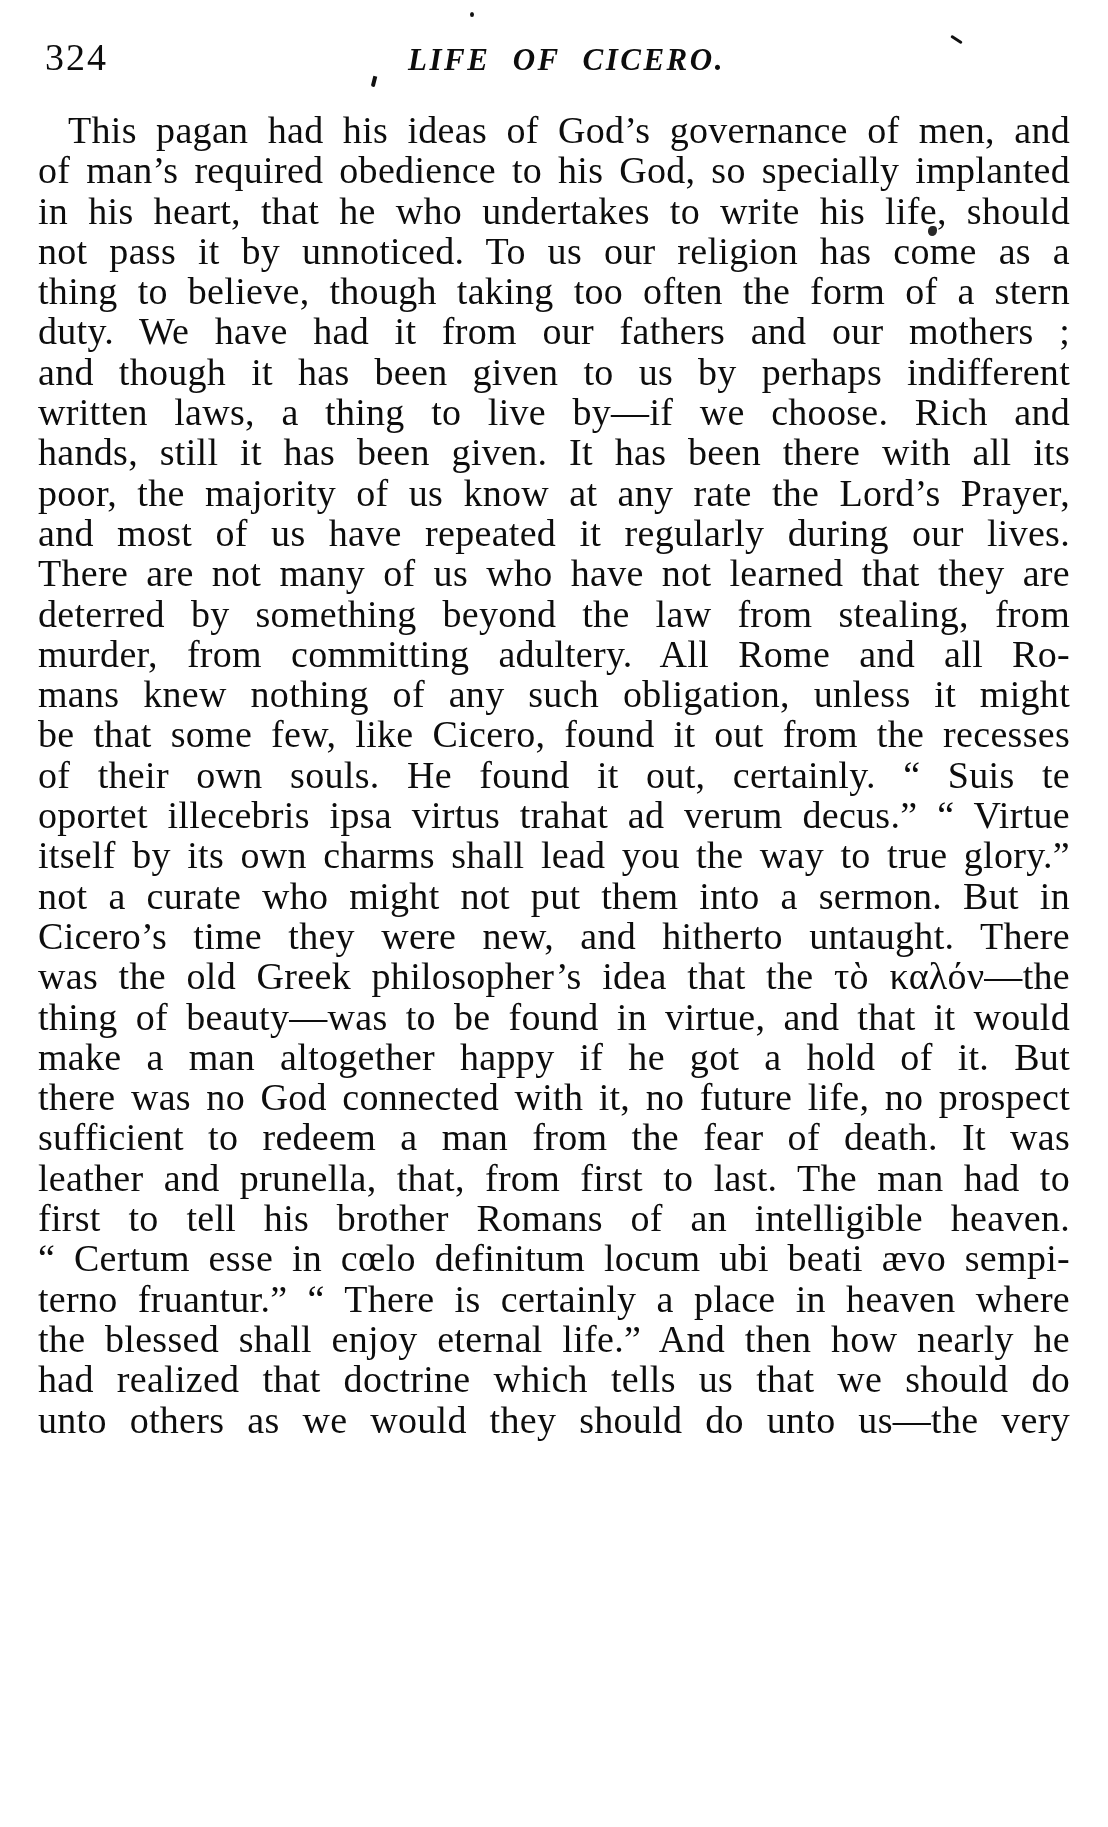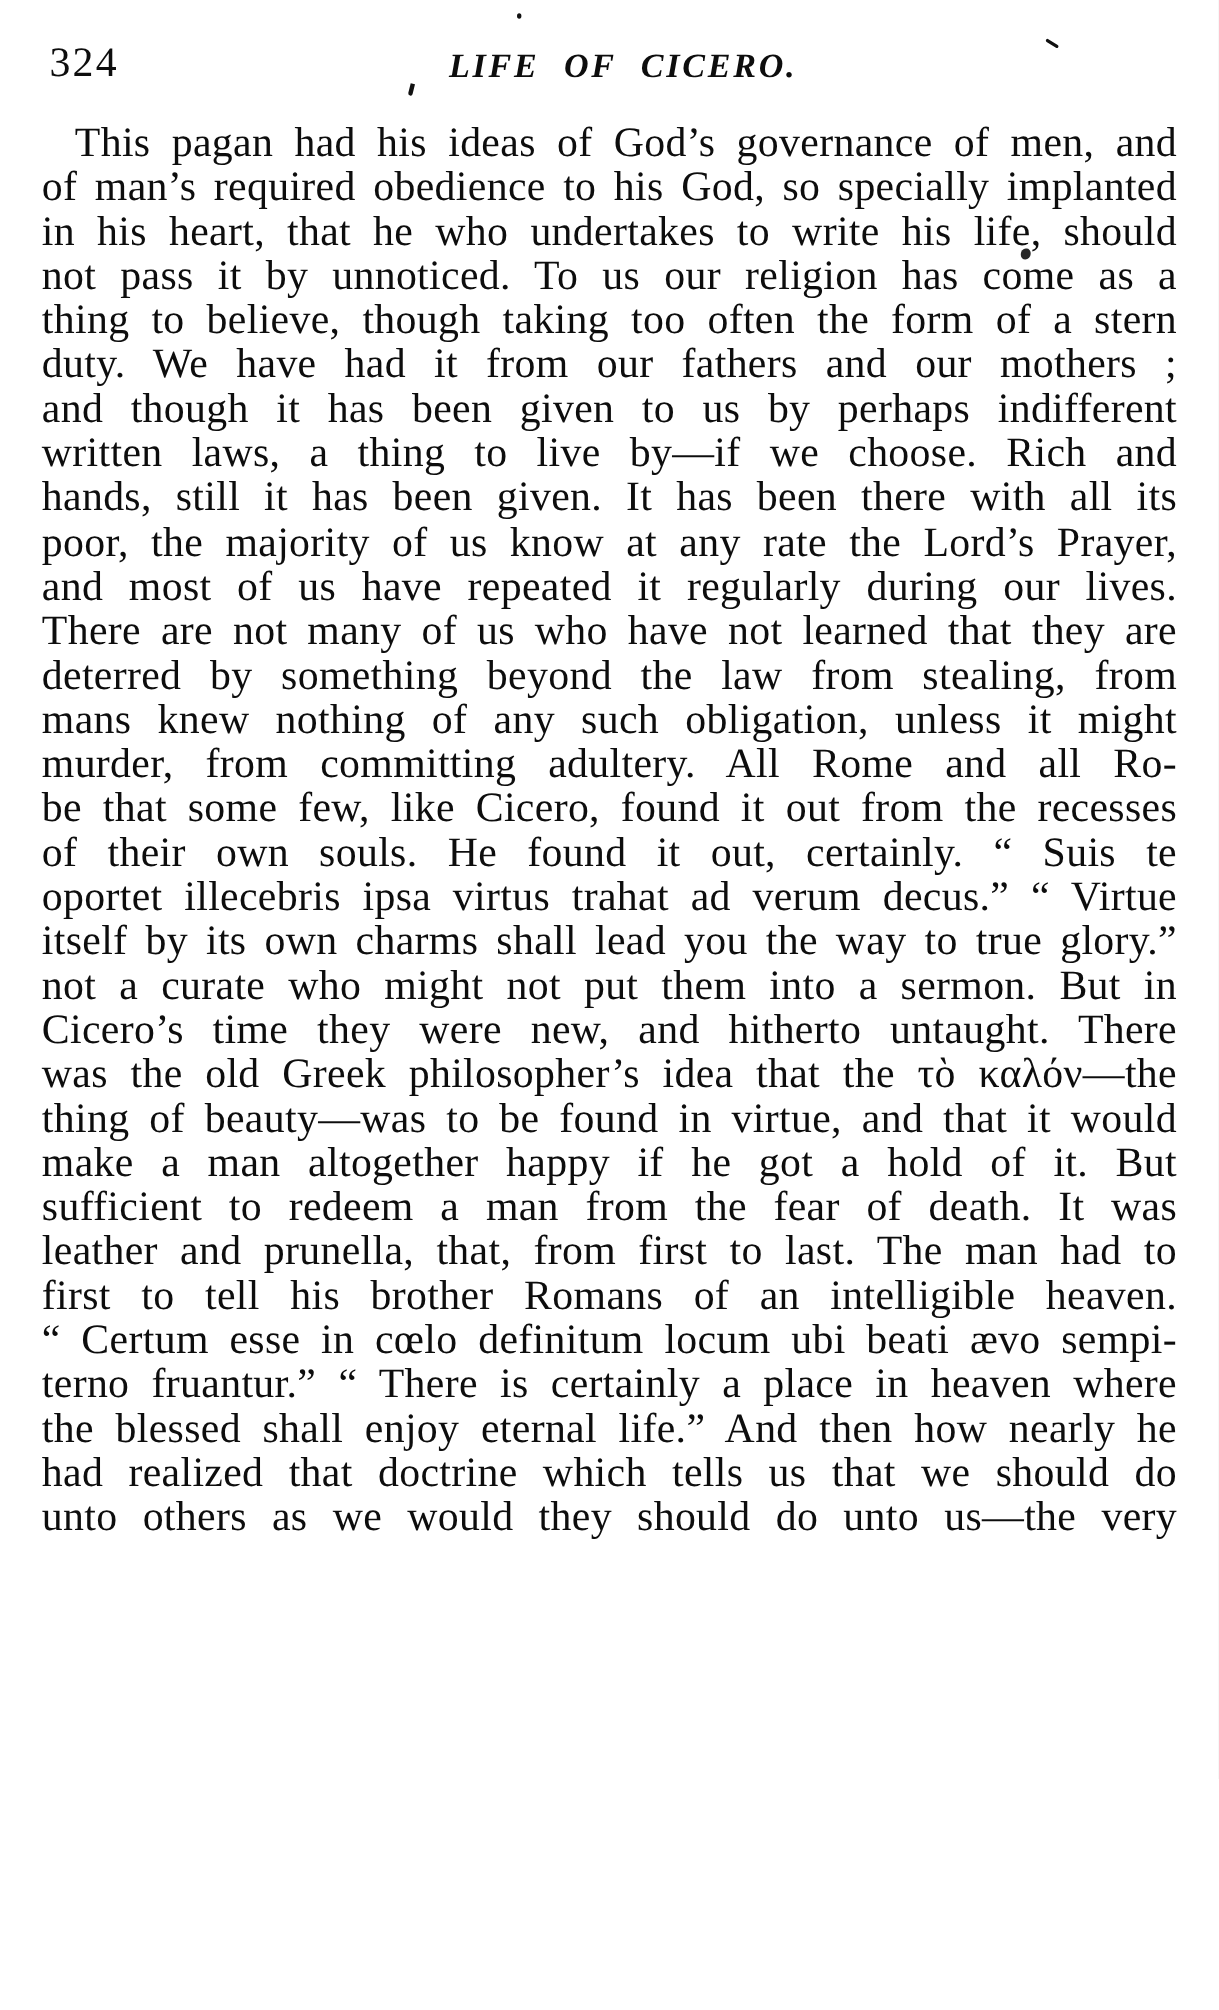--- a/index.html
+++ b/index.html
@@ -112,31 +112,32 @@
       <div class="line">not pass it by unnoticed. To us our religion has come as a</div>
       <div class="line">thing to believe, though taking too often the form of a stern</div>
       <div class="line">duty. We have had it from our fathers and our mothers ;</div>
       <div class="line">and though it has been given to us by perhaps indifferent</div>
       <div class="line">written laws, a thing to live by—if we choose. Rich and</div>
       <div class="line">hands, still it has been given. It has been there with all its</div>
       <div class="line">poor, the majority of us know at any rate the Lord’s Prayer,</div>
       <div class="line">and most of us have repeated it regularly during our lives.</div>
       <div class="line">There are not many of us who have not learned that they are</div>
       <div class="line">deterred by something beyond the law from stealing, from</div>
+      <div class="line">murder, from committing adultery. All Rome and all Ro-</div>
       <div class="line">mans knew nothing of any such obligation, unless it might</div>
-      <div class="line">murder, from committing adultery. All Rome and all Ro-</div>
       <div class="line">be that some few, like Cicero, found it out from the recesses</div>
       <div class="line">of their own souls. He found it out, certainly. “ Suis te</div>
       <div class="line">oportet illecebris ipsa virtus trahat ad verum decus.” “ Virtue</div>
       <div class="line">itself by its own charms shall lead you the way to true glory.”</div>
       <div class="line">not a curate who might not put them into a sermon. But in</div>
       <div class="line">Cicero’s time they were new, and hitherto untaught. There</div>
       <div class="line">was the old Greek philosopher’s idea that the τὸ καλόν—the</div>
       <div class="line">thing of beauty—was to be found in virtue, and that it would</div>
       <div class="line">make a man altogether happy if he got a hold of it. But</div>
+      <div class="line">there was no God connected with it, no future life, no prospect</div>
       <div class="line">sufficient to redeem a man from the fear of death. It was</div>
       <div class="line">leather and prunella, that, from first to last. The man had to</div>
       <div class="line">first to tell his brother Romans of an intelligible heaven.</div>
       <div class="line">“ Certum esse in cœlo definitum locum ubi beati ævo sempi-</div>
       <div class="line">terno fruantur.” “ There is certainly a place in heaven where</div>
       <div class="line">the blessed shall enjoy eternal life.” And then how nearly he</div>
       <div class="line">had realized that doctrine which tells us that we should do</div>
       <div class="line">unto others as we would they should do unto us—the very</div>
     </div>
 

